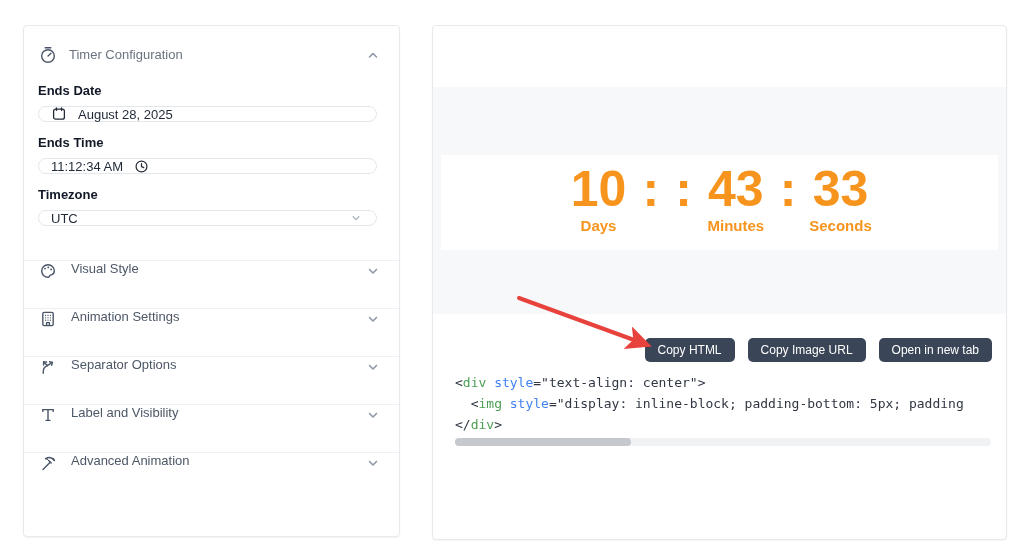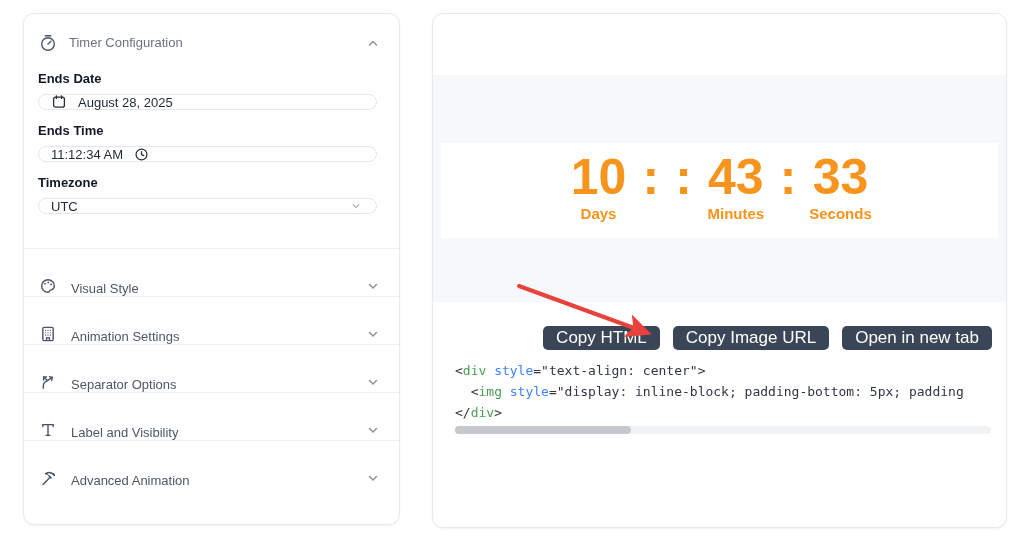--- a/index.html
+++ b/index.html
@@ -2,44 +2,44 @@
 <html style="--accent: #f7941d; --btn-bg: #3a4657; --arrow-red: #e8423d; --tag-green: #4a9e52; --attr-blue: #4183f0;"><head>
 <meta charset="utf-8">
 <style>
   :root{
     --accent:#f7941d; --btn-bg:#3a4657; --arrow-red:#e8423d;
     --tag-green:#4a9e52; --attr-blue:#4183f0; --code-plain:#303743;
     --border:#e7e9ee; --ico:#4a5568;
   }
   *{box-sizing:border-box;margin:0;padding:0;}
   html,body{width:1024px;height:541px;background:#fff;font-family:"Liberation Sans",sans-serif;overflow:hidden;position:relative;}
-  .card{position:absolute;background:#fff;border:1px solid var(--border);border-radius:11px;box-shadow:0 1px 2px rgba(16,24,40,.05);}
+  .card{position:absolute;background:#fff;border:1px solid var(--border);border-radius:4px;box-shadow:0 1px 2px rgba(16,24,40,.05);margin-top:12px;}
   
   #left-card{left:23px;top:13px;width:377px;height:512px;}
   .tc-header{display:flex;align-items:center;gap:11px;padding:13px 16px 0 14px;height:44px;cursor:pointer;}
   .tc-title{font-size:13px;color:#6b7280;}
   .push{margin-left:auto;}
   .fields{padding:0 22px 12px 14px;}
   .f-label{font-size:13px;font-weight:bold;color:#111827;margin:13px 0 8px;}
   .input{height:16px;border:1px solid #e3e7ec;border-radius:10px;display:flex;align-items:center;gap:11px;padding:0 12px;font-size:13px;color:#1f2937;background:#fff;cursor:pointer;}
   .rows{margin-top:22px;}
-  .acc-row{height:48px;border-top:1px solid #eef0f3;display:flex;align-items:flex-end;gap:13px;padding:0 16px 0 14px;cursor:pointer;}
+  .acc-row{height:48px;border-top:1px solid #eef0f3;display:flex;align-items:flex-start;gap:13px;padding:0 16px 0 14px;cursor:pointer;}
   .acc-label{font-size:13px;color:#4d5766;}
   svg.ic{display:block;flex:none;}
   
   #right-card{left:432px;top:13px;width:575px;height:515px;overflow:hidden;}
   .gray-band{position:absolute;left:0;right:0;top:61px;height:227px;background:#f7f8fa;}
   .timer-strip{position:absolute;left:8px;top:129px;width:557px;height:95px;background:#fff;}
   .timer{display:flex;justify-content:center;align-items:flex-start;padding-top:7px;}
   .unit{display:flex;flex-direction:column;align-items:center;min-width:72px;}
   .unit-value{font-size:50px;line-height:54px;font-weight:bold;color:var(--accent);}
   .unit-label{font-size:15px;font-weight:bold;color:var(--accent);margin-top:1px;}
   .sep{font-size:50px;line-height:54px;font-weight:bold;color:var(--accent);padding:0 8px;}
   .btn-row{position:absolute;top:312px;right:14px;display:flex;gap:13px;}
-  .dk-btn{background:var(--btn-bg);color:#fff;border:none;border-radius:5px;height:24px;padding:0 13px;font-size:17px;font-family:"Liberation Sans",sans-serif;cursor:pointer;white-space:nowrap;text-align:center;}
+  .dk-btn{background:var(--btn-bg);color:#fff;border:none;border-radius:5px;height:24px;padding:0 13px;font-size:12px;font-family:"Liberation Sans",sans-serif;cursor:pointer;white-space:nowrap;text-align:center;}
   .code{position:absolute;left:22px;top:346px;right:13px;font-family:"DejaVu Sans Mono",monospace;font-size:13px;line-height:21px;white-space:pre;overflow:hidden;color:var(--code-plain);}
   .tok-tag{color:var(--tag-green);}
   .tok-atr{color:var(--attr-blue);}
   .tok-pln{color:var(--code-plain);}
   .hscroll{position:absolute;left:22px;top:412px;width:536px;height:8px;background:#f1f2f4;border-radius:4px;cursor:pointer;}
   .hthumb{position:absolute;left:0;top:0;width:176px;height:8px;background:#c5c8cd;border-radius:4px;cursor:grab;}
   .arrow-wrap{position:absolute;left:70px;top:258px;width:170px;height:76px;pointer-events:none;}
 </style>
 </head>
 <body>

